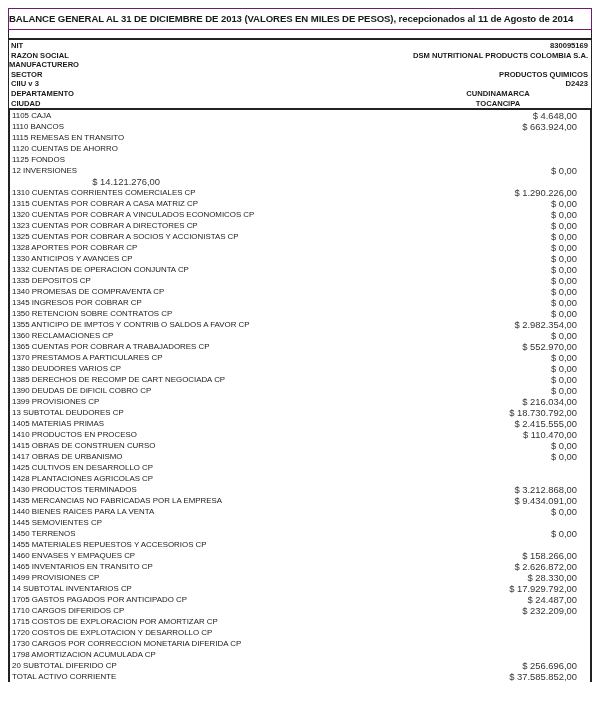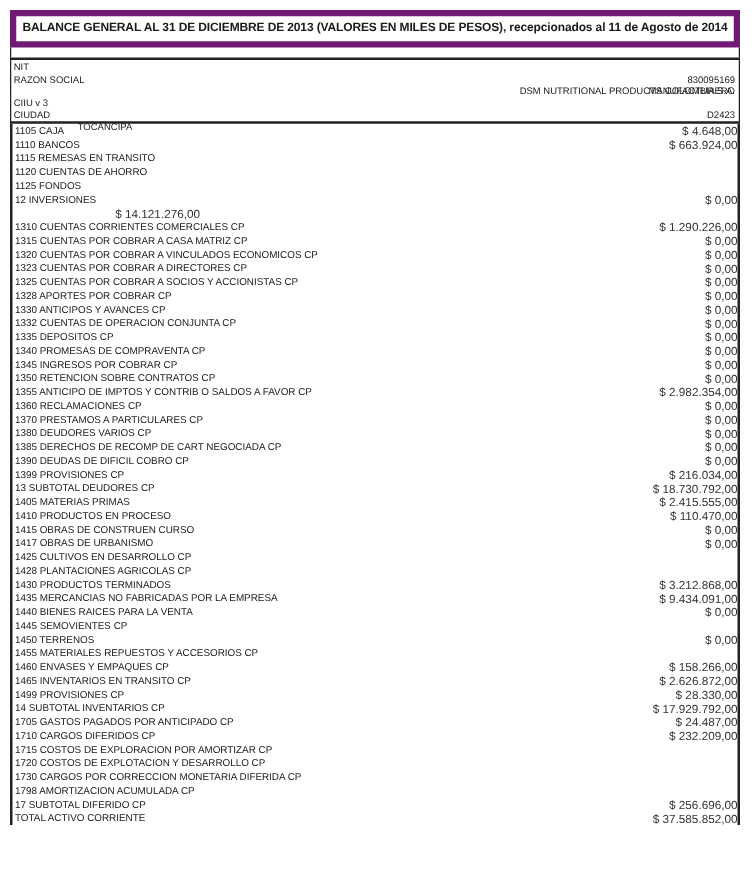--- a/index.html
+++ b/index.html
@@ -1,54 +1,62 @@
 <!DOCTYPE html>
 <html><head>
 <meta charset="utf-8">
 <style>
   html, body { margin: 0; padding: 0; background: #ffffff; }
   body { width: 605px; height: 716px; position: relative; overflow: hidden;
          font-family: "Liberation Sans", "DejaVu Sans", sans-serif; color: #1a1a1a; }
   .sheet { position: absolute; left: 8px; top: 8px; width: 584px; }
-  .title-row { border: 5px solid #701a75; height: 20px; line-height: 20px; text-align: center;
+  .title-row { border: 1px solid #701a75; height: 20px; line-height: 20px; text-align: left;
                font-weight: bold; font-size: 9.6px; letter-spacing: -0.1px; }
   .blank-row { border-left: 1px solid #222; border-right: 1px solid #222; height: 8px; }
   .info { border: 1px solid #222; border-top: 2px solid #222; border-bottom: 2px solid #222; padding: 1px 0 0 0; }
-  .info-row { display: flex; height: 9.6px; font-size: 7.6px; font-weight: normal; line-height: 9.6px; flex-direction: column; }
+  .info-row { display: flex; height: 9.6px; font-size: 7.6px; font-weight: bold; line-height: 9.6px; }
   .info-row .lbl { flex: 1; padding-left: 2px; }
   .info-row .val { text-align: right; padding-right: 3px; }
   .info-row .val.center { width: 150px; text-align: center; padding-right: 0; margin-right: 18px; }
   .data { border-left: 2px solid #222; border-right: 2px solid #222; }
   .drow { display: flex; height: 11px; line-height: 11px; font-size: 7.9px; }
   .drow .acct { flex: 1; padding-left: 2px; white-space: nowrap; }
-  .drow .amt { width: 150px; text-align: right; padding-right: 0; font-size: 9.4px; color: #333; }
+  .drow .amt { width: 150px; text-align: right; padding-right: 13px; font-size: 9.4px; color: #333; }
 </style>
 </head>
 <body>
 
 <div class="sheet">
   <div class="title-row">BALANCE GENERAL AL 31 DE DICIEMBRE DE 2013 (VALORES EN MILES DE PESOS), recepcionados al 11 de Agosto de 2014</div>
   <div class="blank-row"></div>
   <div class="info" id="info">
       <div class="info-row">
         <span class="lbl">NIT</span>
         <span class="val">830095169</span>
       </div>
       <div class="info-row">
         <span class="lbl">RAZON SOCIAL</span>
         <span class="val">DSM  NUTRITIONAL PRODUCTS COLOMBIA S.A.</span>
       </div>
       <div class="info-row">
         <span class="val">MANUFACTURERO</span>
       </div>
       <div class="info-row">
+        <span class="lbl">SECTOR</span>
+        <span class="val">PRODUCTOS QUIMICOS</span>
+      </div>
+      <div class="info-row">
         <span class="lbl">CIIU v 3</span>
         <span class="val">D2423</span>
       </div>
       <div class="info-row">
+        <span class="lbl">DEPARTAMENTO</span>
+        <span class="val center">CUNDINAMARCA</span>
+      </div>
+      <div class="info-row">
         <span class="lbl">CIUDAD</span>
         <span class="val center">TOCANCIPA</span>
       </div>
     </div>
   <div class="data" id="data">
       <div class="drow">
         <span class="acct">1105 CAJA</span>
         <span class="amt">$ 4.648,00</span>
       </div>
       <div class="drow">
@@ -124,20 +132,24 @@
       </div>
       <div class="drow">
         <span class="acct">1355 ANTICIPO DE IMPTOS Y CONTRIB O SALDOS A FAVOR CP</span>
         <span class="amt">$ 2.982.354,00</span>
       </div>
       <div class="drow">
         <span class="acct">1360 RECLAMACIONES CP</span>
         <span class="amt">$ 0,00</span>
       </div>
       <div class="drow">
+        <span class="acct">1365 CUENTAS POR COBRAR A TRABAJADORES CP</span>
+        <span class="amt">$ 552.970,00</span>
+      </div>
+      <div class="drow">
         <span class="acct">1370 PRESTAMOS A PARTICULARES CP</span>
         <span class="amt">$ 0,00</span>
       </div>
       <div class="drow">
         <span class="acct">1380 DEUDORES VARIOS CP</span>
         <span class="amt">$ 0,00</span>
       </div>
       <div class="drow">
         <span class="acct">1385 DERECHOS DE RECOMP DE CART NEGOCIADA CP</span>
         <span class="amt">$ 0,00</span>
@@ -236,21 +248,21 @@
       </div>
       <div class="drow">
         <span class="acct">1730 CARGOS POR CORRECCION MONETARIA DIFERIDA CP</span>
         <span class="amt"></span>
       </div>
       <div class="drow">
         <span class="acct">1798 AMORTIZACION ACUMULADA CP</span>
         <span class="amt"></span>
       </div>
       <div class="drow">
-        <span class="acct">17 SUBTOTAL DIFERIDO CP</span>
+        <span class="acct">20 SUBTOTAL DIFERIDO CP</span>
         <span class="amt">$ 256.696,00</span>
       </div>
       <div class="drow">
         <span class="acct">TOTAL ACTIVO CORRIENTE</span>
         <span class="amt">$ 37.585.852,00</span>
       </div>
     </div>
 </div>
 
 </body></html>

